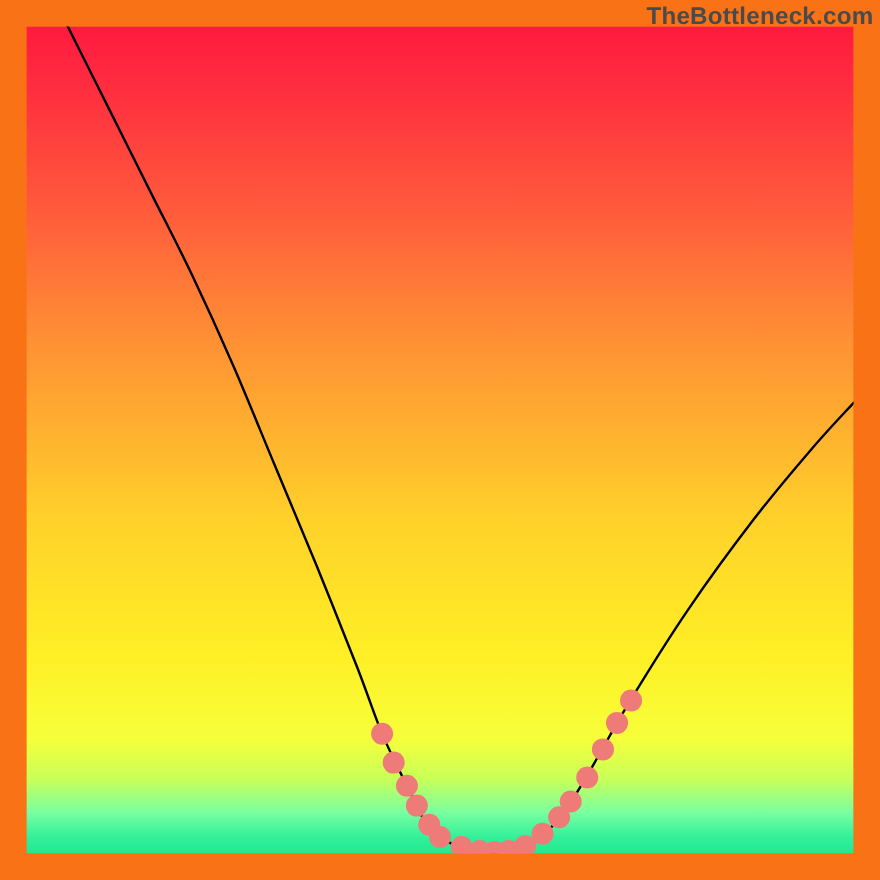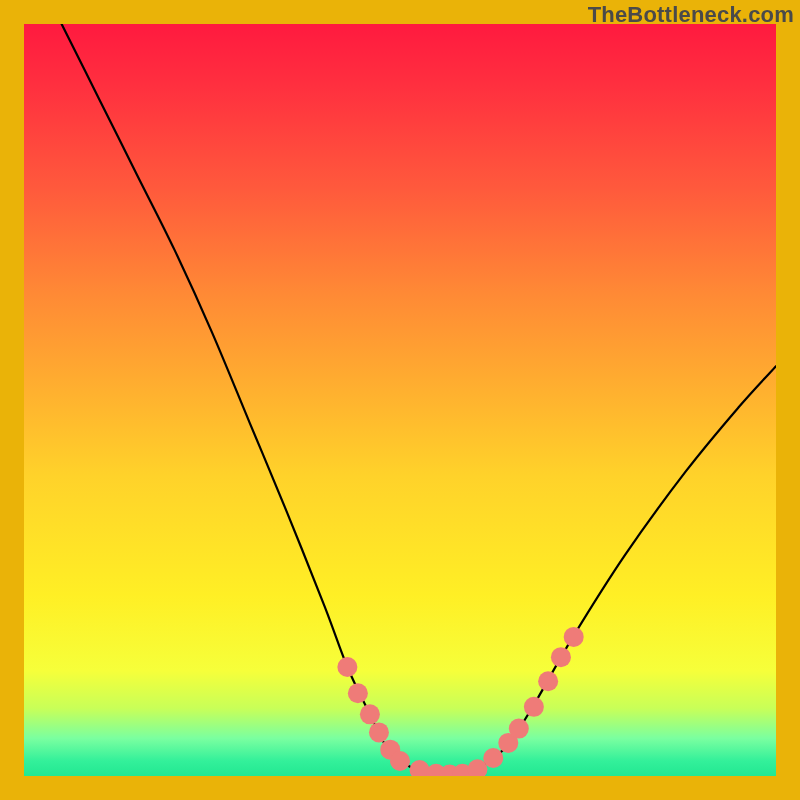--- a/index.html
+++ b/index.html
@@ -8,21 +8,21 @@
     width: 800px;
     height: 800px;
     background: #000;
     overflow: hidden;
     font-family: Arial, Helvetica, sans-serif;
   }
   .stage {
     position: relative;
     width: 800px;
     height: 800px;
-    background: #eab308;
+    background: #f97316;
     text-align: right;
   }
   .plot-area {
     position: absolute;
     left: 24px;
     top: 24px;
     width: 752px;
     height: 752px;
     overflow: hidden;
   }

